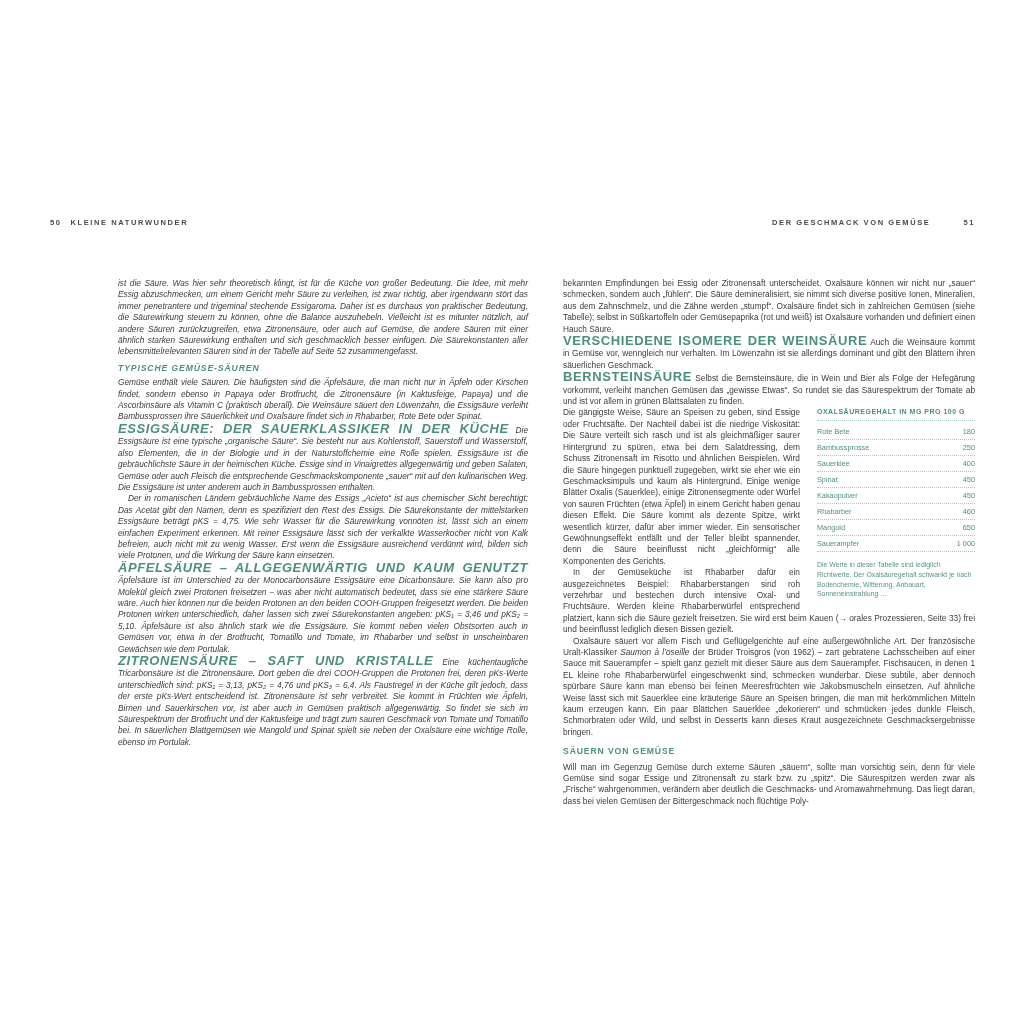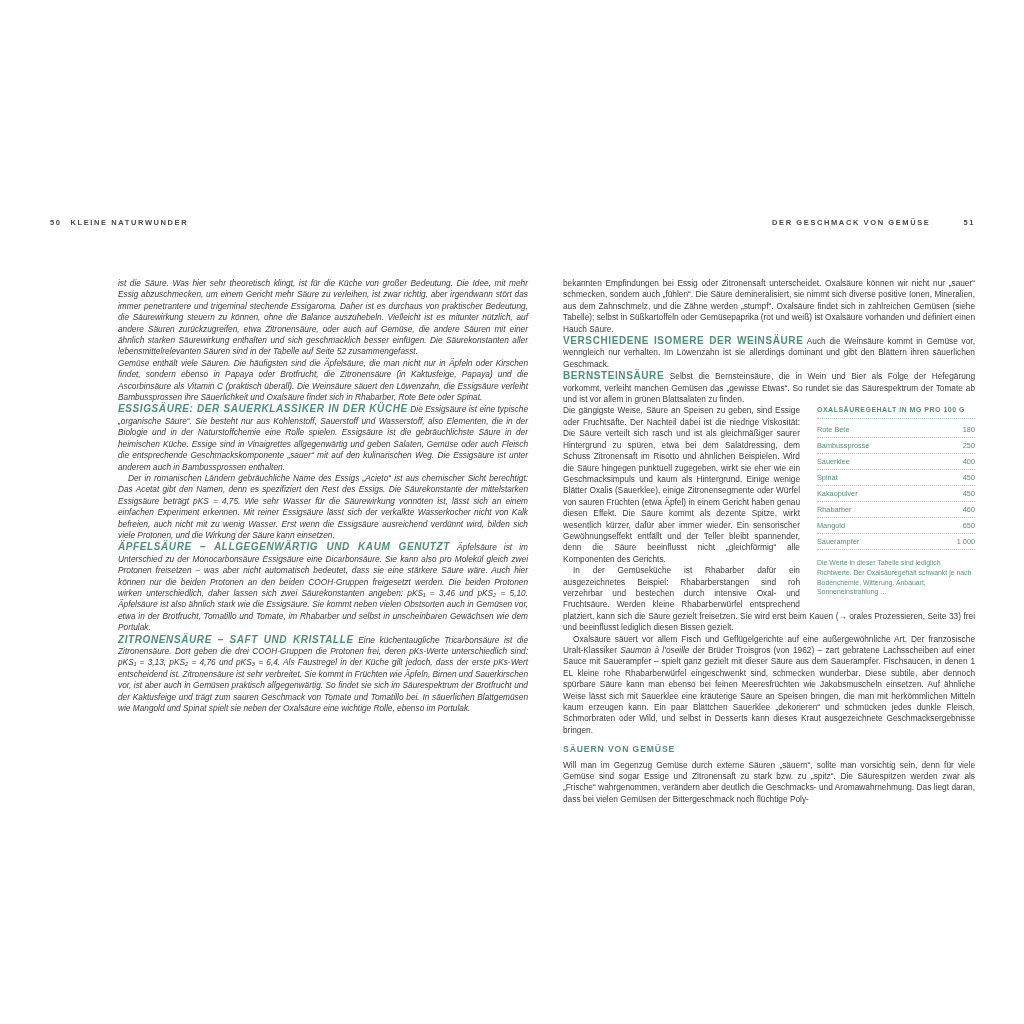--- a/index.html
+++ b/index.html
@@ -14,21 +14,21 @@
   .running-heads .num.last{margin-right:0;padding-left:24px;}
   
   .col{position:absolute;top:278px;font-size:8.3px;line-height:11.4px;text-align:justify;}
   .col-left{left:118px;width:410px;font-style:italic;}
   .col-right{left:563px;width:412px;}
   p{margin:0;}
   p.indent{text-indent:10px;}
   h2{margin:5px 0 3px 0;font-size:8.6px;line-height:11.4px;font-weight:bold;
      letter-spacing:0.9px;color:#4d8f7e;text-align:left;}
   h2.spaced{margin-top:8px;margin-bottom:4px;}
-  .runin{color:#4d8f7e;font-weight:bold;font-size:10px;letter-spacing:0.6px;}
+  .runin{color:#4d8f7e;font-weight:bold;font-size:13px;letter-spacing:0.6px;}
   .ital{font-style:italic;}
   
   .sidebar{float:right;width:158px;margin-left:17px;margin-bottom:8px;text-align:left;}
   .sidebar h3{margin:0 0 3px 0;font-size:7px;line-height:10px;font-weight:bold;
               letter-spacing:0.5px;color:#4d8f7e;border-bottom:1px dotted #a9cabe;
               padding-bottom:3px;}
   .t-row{display:flex;justify-content:space-between;align-items:flex-start;
          font-size:7.3px;line-height:9px;padding:3px 0;
          border-bottom:1px dotted #a9cabe;color:#4d8f7e;}
   .t-row .val{font-weight:normal;}
@@ -43,20 +43,21 @@
     <div>
       <span class="num first">50</span><span>KLEINE NATURWUNDER</span>
     </div>
     <div>
       <span>DER GESCHMACK VON GEMÜSE</span><span class="num last">51</span>
     </div>
   </div>
 
   <div class="col col-left">
     <p>ist die Säure. Was hier sehr theoretisch klingt, ist für die Küche von großer Bedeutung. Die Idee, mit mehr Essig abzuschmecken, um einem Gericht mehr Säure zu verleihen, ist zwar richtig, aber irgendwann stört das immer penetrantere und trigeminal stechende Essigaroma. Daher ist es durchaus von praktischer Bedeutung, die Säurewirkung steuern zu können, ohne die Balance auszuhebeln. Vielleicht ist es mitunter nützlich, auf andere Säuren zurückzugreifen, etwa Zitronensäure, oder auch auf Gemüse, die andere Säuren mit einer ähnlich starken Säurewirkung enthalten und sich geschmacklich besser einfügen. Die Säurekonstanten aller lebensmittelrelevanten Säuren sind in der Tabelle auf Seite 52 zusammengefasst.</p>
+    <h2>TYPISCHE GEMÜSE-SÄUREN</h2>
     <p>Gemüse enthält viele Säuren. Die häufigsten sind die Äpfelsäure, die man nicht nur in Äpfeln oder Kirschen findet, sondern ebenso in Papaya oder Brotfrucht, die Zitronensäure (in Kaktusfeige, Papaya) und die Ascorbinsäure als Vitamin C (praktisch überall). Die Weinsäure säuert den Löwenzahn, die Essigsäure verleiht Bambussprossen ihre Säuerlichkeit und Oxalsäure findet sich in Rhabarber, Rote Bete oder Spinat.</p>
     <p><span class="runin">ESSIGSÄURE: DER SAUERKLASSIKER IN DER KÜCHE</span> <span>Die Essigsäure ist eine typische „organische Säure“. Sie besteht nur aus Kohlenstoff, Sauerstoff und Wasserstoff, also Elementen, die in der Biologie und in der Naturstoffchemie eine Rolle spielen. Essigsäure ist die gebräuchlichste Säure in der heimischen Küche. Essige sind in Vinaigrettes allgegenwärtig und geben Salaten, Gemüse oder auch Fleisch die entsprechende Geschmackskomponente „sauer“ mit auf den kulinarischen Weg. Die Essigsäure ist unter anderem auch in Bambussprossen enthalten.</span></p>
     <p class="indent">Der in romanischen Ländern gebräuchliche Name des Essigs „Acieto“ ist aus chemischer Sicht berechtigt: Das Acetat gibt den Namen, denn es spezifiziert den Rest des Essigs. Die Säurekonstante der mittelstarken Essigsäure beträgt pKS = 4,75. Wie sehr Wasser für die Säurewirkung vonnöten ist, lässt sich an einem einfachen Experiment erkennen. Mit reiner Essigsäure lässt sich der verkalkte Wasserkocher nicht von Kalk befreien, auch nicht mit zu wenig Wasser. Erst wenn die Essigsäure ausreichend verdünnt wird, bilden sich viele Protonen, und die Wirkung der Säure kann einsetzen.</p>
     <p><span class="runin">ÄPFELSÄURE – ALLGEGENWÄRTIG UND KAUM GENUTZT</span> <span>Äpfelsäure ist im Unterschied zu der Monocarbonsäure Essigsäure eine Dicarbonsäure. Sie kann also pro Molekül gleich zwei Protonen freisetzen – was aber nicht automatisch bedeutet, dass sie eine stärkere Säure wäre. Auch hier können nur die beiden Protonen an den beiden COOH-Gruppen freigesetzt werden. Die beiden Protonen wirken unterschiedlich, daher lassen sich zwei Säurekonstanten angeben: pKS₁ = 3,46 und pKS₂ = 5,10. Äpfelsäure ist also ähnlich stark wie die Essigsäure. Sie kommt neben vielen Obstsorten auch in Gemüsen vor, etwa in der Brotfrucht, Tomatillo und Tomate, im Rhabarber und selbst in unscheinbaren Gewächsen wie dem Portulak.</span></p>
     <p><span class="runin">ZITRONENSÄURE – SAFT UND KRISTALLE</span> <span>Eine küchentaugliche Tricarbonsäure ist die Zitronensäure. Dort geben die drei COOH-Gruppen die Protonen frei, deren pKs-Werte unterschiedlich sind: pKS₁ = 3,13, pKS₂ = 4,76 und pKS₃ = 6,4. Als Faustregel in der Küche gilt jedoch, dass der erste pKs-Wert entscheidend ist. Zitronensäure ist sehr verbreitet. Sie kommt in Früchten wie Äpfeln, Birnen und Sauerkirschen vor, ist aber auch in Gemüsen praktisch allgegenwärtig. So findet sie sich im Säurespektrum der Brotfrucht und der Kaktusfeige und trägt zum sauren Geschmack von Tomate und Tomatillo bei. In säuerlichen Blattgemüsen wie Mangold und Spinat spielt sie neben der Oxalsäure eine wichtige Rolle, ebenso im Portulak.</span></p>
   </div>
 
   <div class="col col-right">
     <p>bekannten Empfindungen bei Essig oder Zitronensaft unterscheidet. Oxalsäure können wir nicht nur „sauer“ schmecken, sondern auch „fühlen“. Die Säure demineralisiert, sie nimmt sich diverse positive Ionen, Mineralien, aus dem Zahnschmelz, und die Zähne werden „stumpf“. Oxalsäure findet sich in zahlreichen Gemüsen (siehe Tabelle); selbst in Süßkartoffeln oder Gemüsepaprika (rot und weiß) ist Oxalsäure vorhanden und definiert einen Hauch Säure.</p>
     <p><span class="runin">VERSCHIEDENE ISOMERE DER WEINSÄURE</span> <span>Auch die Weinsäure kommt in Gemüse vor, wenngleich nur verhalten. Im Löwenzahn ist sie allerdings dominant und gibt den Blättern ihren säuerlichen Geschmack.</span></p>

